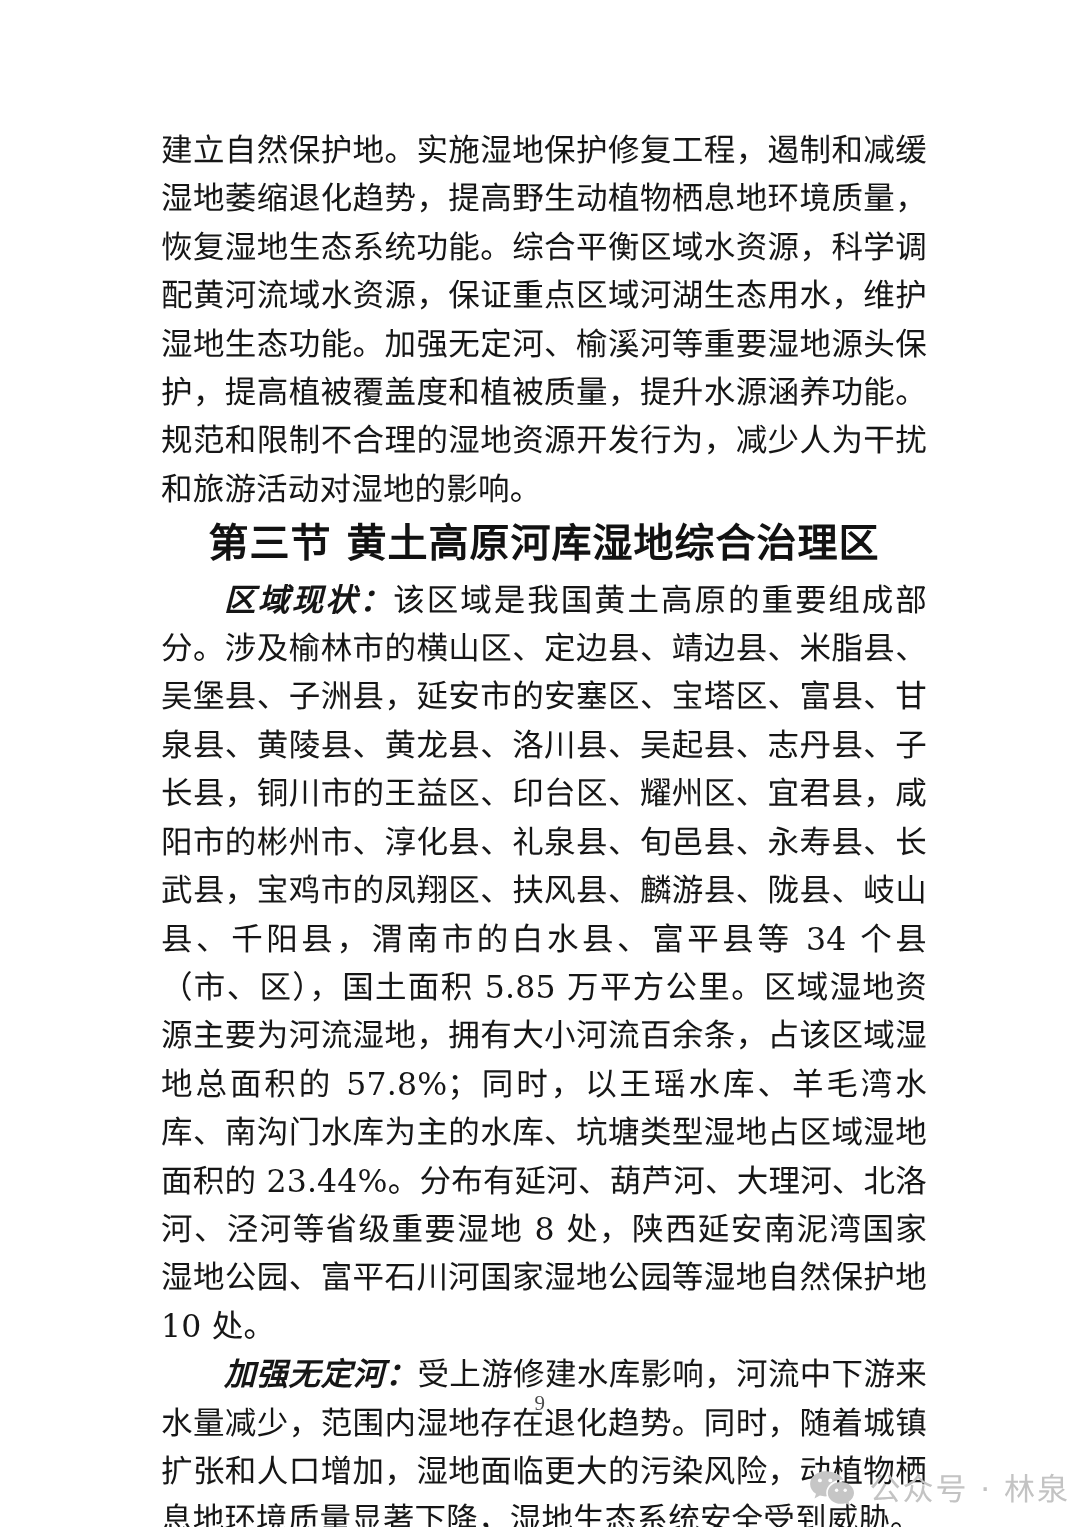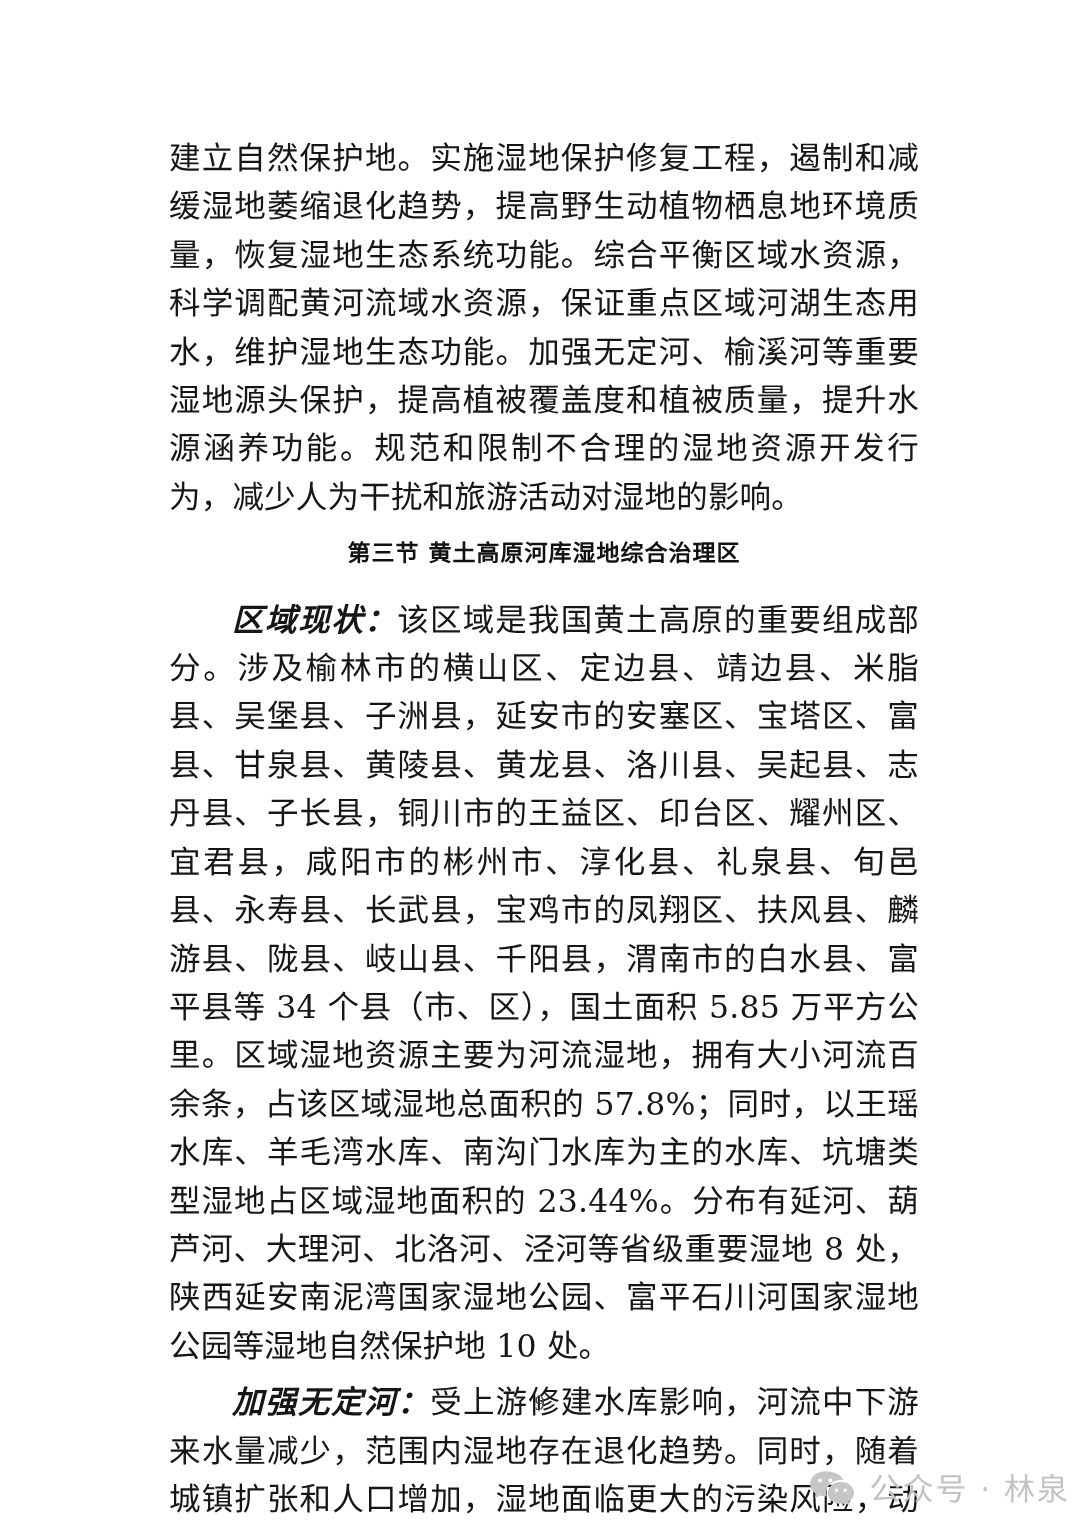--- a/index.html
+++ b/index.html
@@ -31,46 +31,46 @@
   }
 
   
   .para {
     font-size: 31.5px;
     line-height: 48.4px;
     text-align: justify;
     text-align-last: left;
     text-justify: inter-ideograph;
     letter-spacing: 0.2px;
-    margin: 8px;
+    margin: 0;
     color: #161616;
     font-weight: 400;
     -webkit-font-smoothing: antialiased;
   }
   .para.indent {
     text-indent: 63px;
   }
   .para + .para {
     margin-top: 0;
   }
 
   .lead {
     font-weight: 700;
     letter-spacing: 0.6px;
     font-style: italic;
   }
 
   
   .section-heading {
-    font-size: 23px;
+    font-size: 40px;
     line-height: 48.4px;
     font-weight: 700;
     text-align: center;
     letter-spacing: 1px;
-    margin: 6px 0 18px 0;
+    margin: 6px 0 8px 0;
     color: #121212;
   }
 
   
   .page-number {
     position: absolute;
     left: 0;
     right: 0;
     top: 1391px;
     text-align: center;

